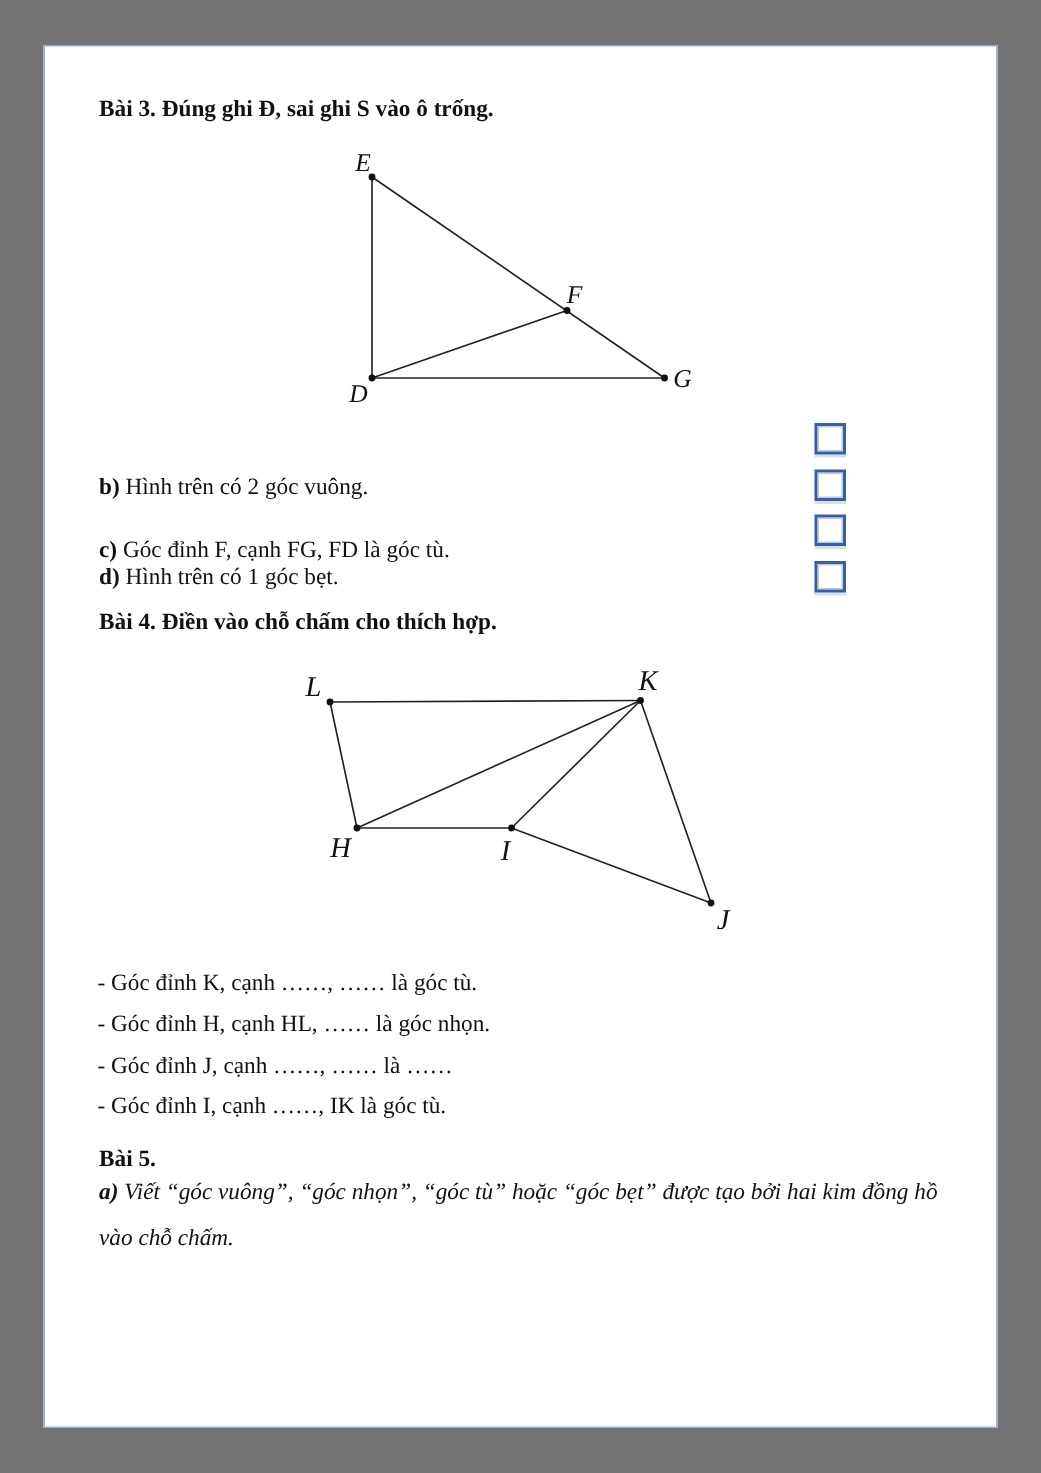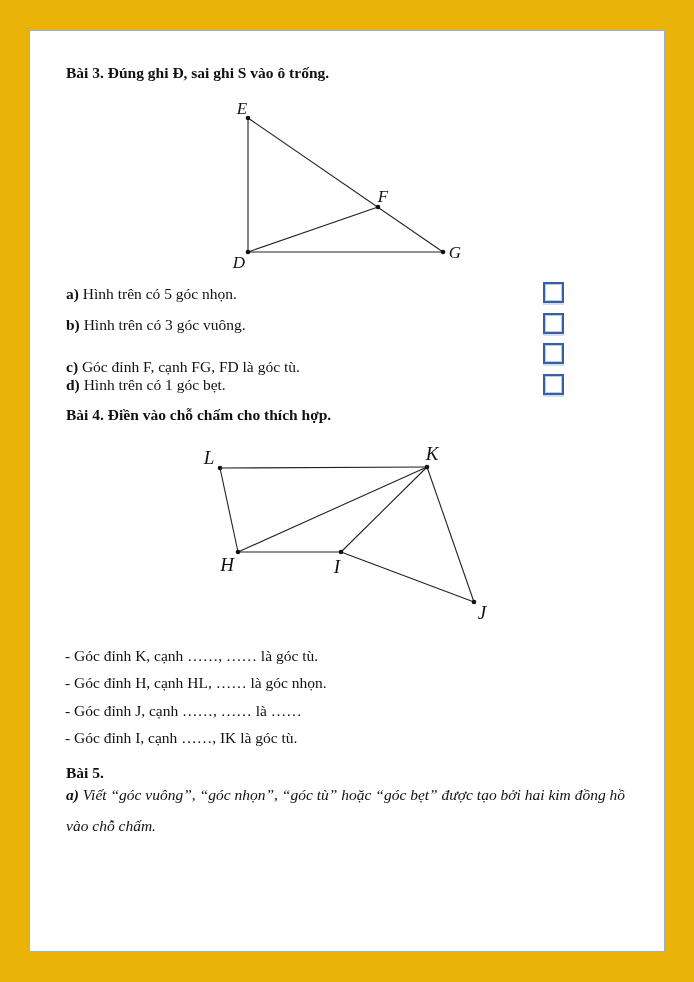--- a/index.html
+++ b/index.html
@@ -5,21 +5,21 @@
   html, body { margin: 0; padding: 0; }
   body {
     width: 694px; height: 982px;
     background: #ffffff;
     font-family: "Liberation Serif", "DejaVu Serif", serif;
     color: #111111;
   }
   .screen {
     position: relative;
     width: 694px; height: 982px;
-    background: #eab308;
+    background: #737373;
     overflow: hidden;
   }
   .page-border {
     position: absolute;
     left: 29px; top: 30px;
     width: 634px; height: 920px;
     border: 1px solid #9aaedd;
     background: #ffffff;
   }
   .section-title {
@@ -84,29 +84,25 @@
     <circle cx="23" cy="20" r="2.3"></circle>
     <circle cx="23" cy="154" r="2.3"></circle>
     <circle cx="218" cy="154" r="2.3"></circle>
     <circle cx="153" cy="109" r="2.3"></circle>
     <text class="fig1-label" x="17" y="16" text-anchor="middle">E</text>
     <text class="fig1-label" x="158" y="104" text-anchor="middle">F</text>
     <text class="fig1-label" x="14" y="170" text-anchor="middle">D</text>
     <text class="fig1-label" x="230" y="160" text-anchor="middle">G</text>
   </svg>
 
-  <div class="stmt-row" style="top:285px;">
-    <span class="stmt-label">a)</span>
-    <span>Hình trên có 5 góc nhọn.</span>
-  </div>
   <div class="answer-box" style="top:282px;"></div>
 
   <div class="stmt-row" style="top:316px;">
     <span class="stmt-label">b)</span>
-    <span>Hình trên có 3 góc vuông.</span>
+    <span>Hình trên có 2 góc vuông.</span>
   </div>
   <div class="answer-box" style="top:313px;"></div>
 
   <div class="stmt-row" style="top:346px;margin-top:12px;">
     <span class="stmt-label">c)</span>
     <span>Góc đỉnh F, cạnh FG, FD là góc tù.</span>
   </div>
   <div class="answer-box" style="top:343px;"></div>
 
   <div class="stmt-row" style="top:376px;">

